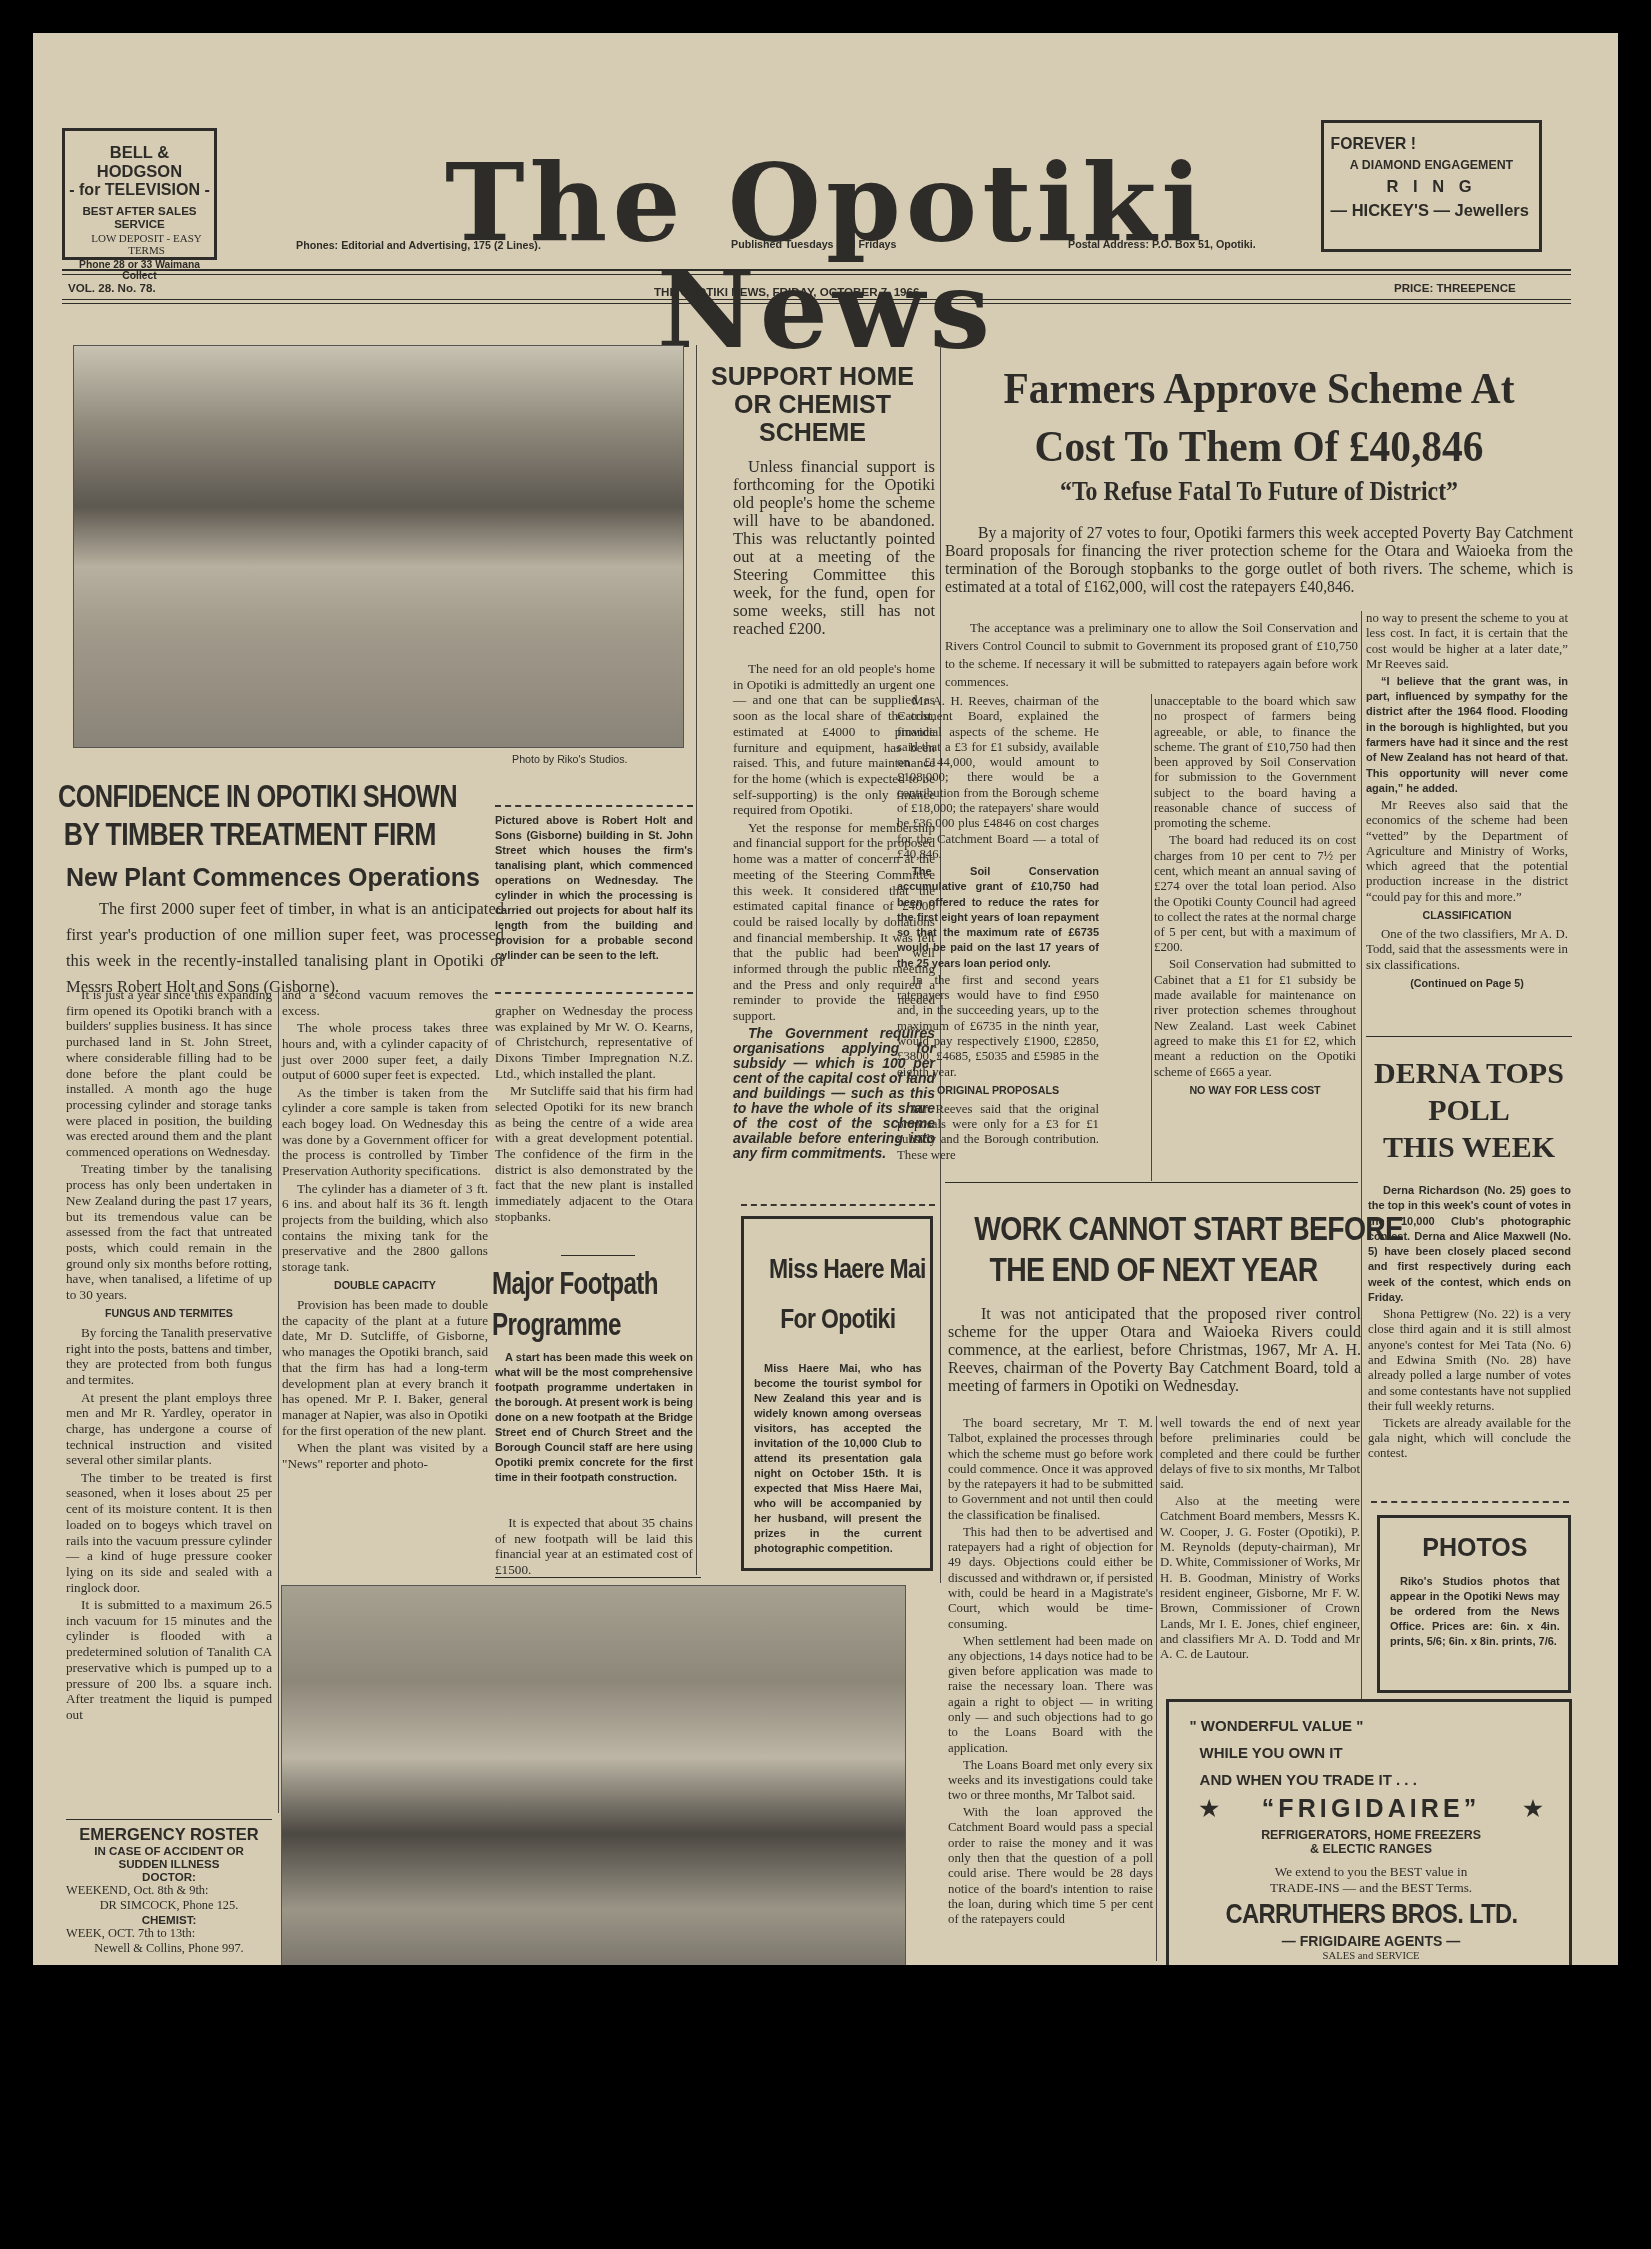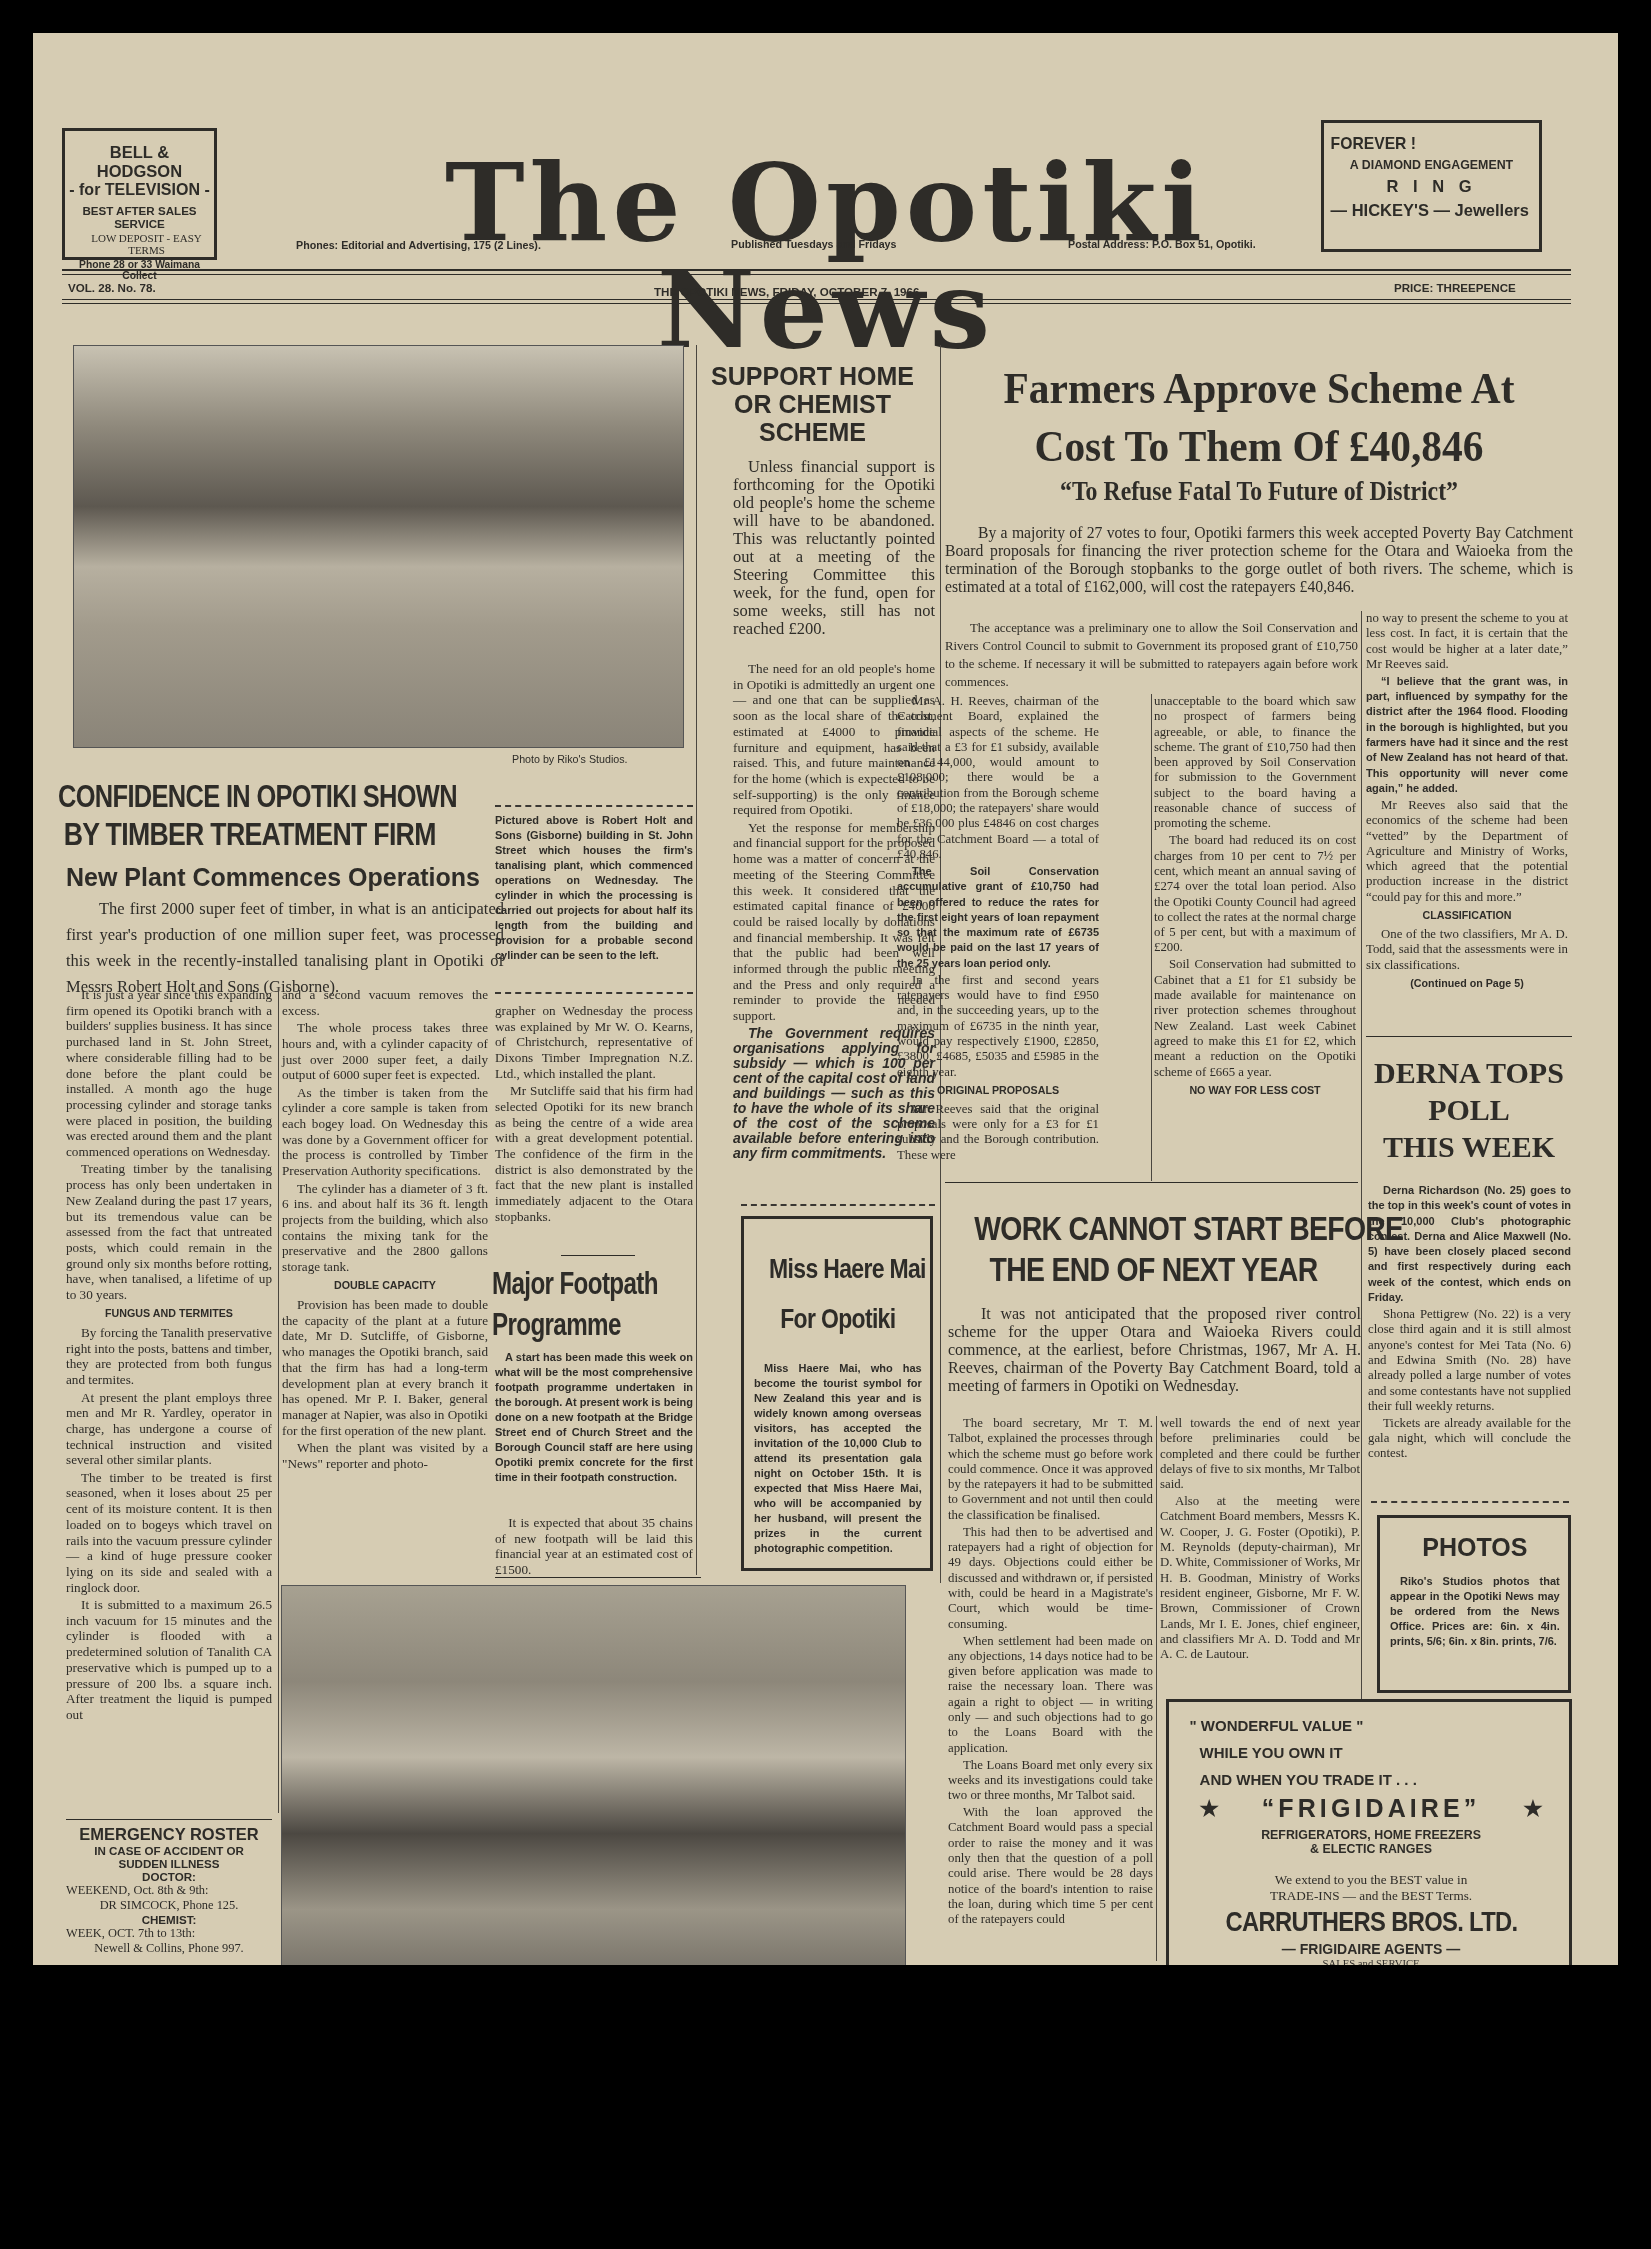--- a/index.html
+++ b/index.html
@@ -218,21 +218,21 @@
     <div class="bold" style="font-size:15px;margin-top:3.3px;">" WONDERFUL VALUE "</div>
     <div class="bold" style="font-size:15px;margin-top:10px;padding-left:10px;">WHILE YOU OWN IT</div>
     <div class="bold" style="font-size:15px;margin-top:10px;padding-left:10px;">AND WHEN YOU TRADE IT . . .</div>
     <div class="bold center" style="font-size:25px;margin-top:6.6px;display:flex;justify-content:space-between;align-items:center;padding:0 8.3px;">
       <span>★</span>
       <span style="letter-spacing:4.1px;">“FRIGIDAIRE”</span>
       <span>★</span>
     </div>
     <div class="bold center" style="font-size:12.4px;margin-top:5px;">REFRIGERATORS, HOME FREEZERS</div>
     <div class="bold center" style="font-size:12.4px;">&amp; ELECTIC RANGES</div>
-    <div class="serif center" style="font-size:13.2px;margin-top:16px;">We extend to you the BEST value in</div>
+    <div class="serif center" style="font-size:13.2px;margin-top:8px;">We extend to you the BEST value in</div>
     <div class="serif center" style="font-size:13.2px;">TRADE-INS — and the BEST Terms.</div>
     <div class="condensed center" style="font-size:28px;margin-top:1.7px;transform:scaleX(0.85);transform-origin:center top;white-space:nowrap;">CARRUTHERS BROS. LTD.</div>
     <div class="bold center" style="font-size:14px;margin-top:3.3px;">— FRIGIDAIRE AGENTS —</div>
     <div class="serif center" style="font-size:10.7px;">SALES and SERVICE</div>
   </div>
 
 </div>
 
 <div class="black-band"></div>
 

